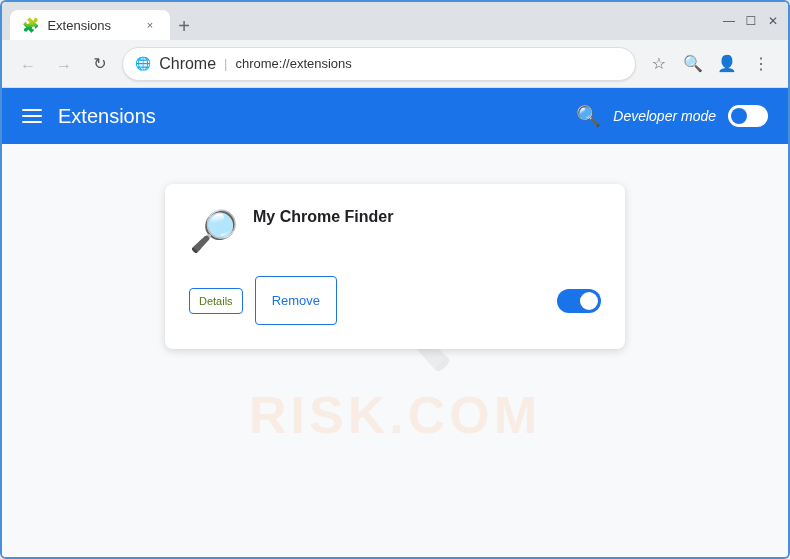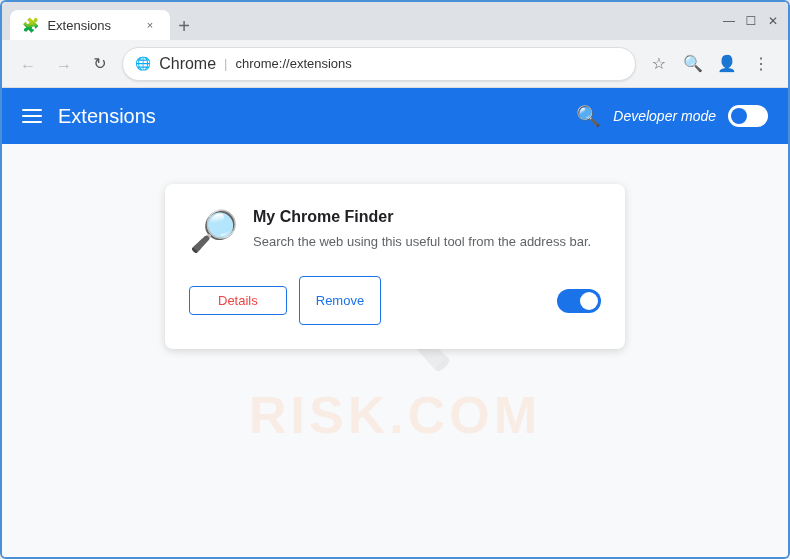--- a/index.html
+++ b/index.html
@@ -54,21 +54,21 @@
 
     
     .ext-card { background: #fff; border-radius: 8px; box-shadow: 0 2px 8px rgba(0,0,0,0.15); padding: 24px; width: 460px; position: relative; z-index: 1; }
     .ext-card-top { display: flex; align-items: flex-start; gap: 16px; margin-bottom: 20px; }
     .ext-icon-wrap { width: 48px; height: 48px; position: relative; flex-shrink: 0; }
     .magnifier { font-size: 40px; }
     .ext-info { flex: 1; }
     .ext-name { font-size: 16px; font-weight: 600; color: #202124; margin-bottom: 6px; }
     .ext-desc { font-size: 13px; color: #5f6368; line-height: 1.5; }
     .ext-card-bottom { display: flex; align-items: center; gap: 12px; }
-    .btn-details { padding: 6px 28px; border: 1px solid #1a73e8; border-radius: 4px; background: transparent; color: #ef4444; font-size: 13px; cursor: pointer; }
+    .btn-details { padding: 6px 9px; border: 1px solid #1a73e8; border-radius: 4px; background: transparent; color: #4d7c0f; font-size: 11px; cursor: pointer; }
     .btn-remove { padding: 16px 16px; border: 1px solid #1a73e8; border-radius: 4px; background: transparent; color: #1a73e8; font-size: 13px; cursor: pointer; }
     .spacer { flex: 1; }
     .ext-toggle { position: relative; width: 44px; height: 24px; }
     .ext-toggle input { opacity: 0; width: 0; height: 0; }
     .ext-toggle-slider { position: absolute; top: 0; left: 0; right: 0; bottom: 0; background: #1a73e8; border-radius: 24px; cursor: pointer; }
     .ext-toggle-slider:before { content: ''; position: absolute; width: 18px; height: 18px; right: 3px; top: 3px; background: #fff; border-radius: 50%; transition: 0.3s; }
   </style>
 </head>
 <body>
 
@@ -132,21 +132,20 @@
       <span class="watermark-text">RISK.COM</span>
     </div>
 
     <div class="ext-card">
       <div class="ext-card-top">
         <div class="ext-icon-wrap">
           <span class="magnifier">🔎</span>
         </div>
         <div class="ext-info">
           <div class="ext-name">My Chrome Finder</div>
-          <div class="ext-desc">Search the web using this useful tool from the address bar.</div>
         </div>
       </div>
       <div class="ext-card-bottom">
         <button class="btn-details">Details</button>
         <button class="btn-remove">Remove</button>
         <div class="spacer"></div>
         <label class="ext-toggle">
           <input type="checkbox" checked="" style="">
           <span class="ext-toggle-slider"></span>
         </label>

